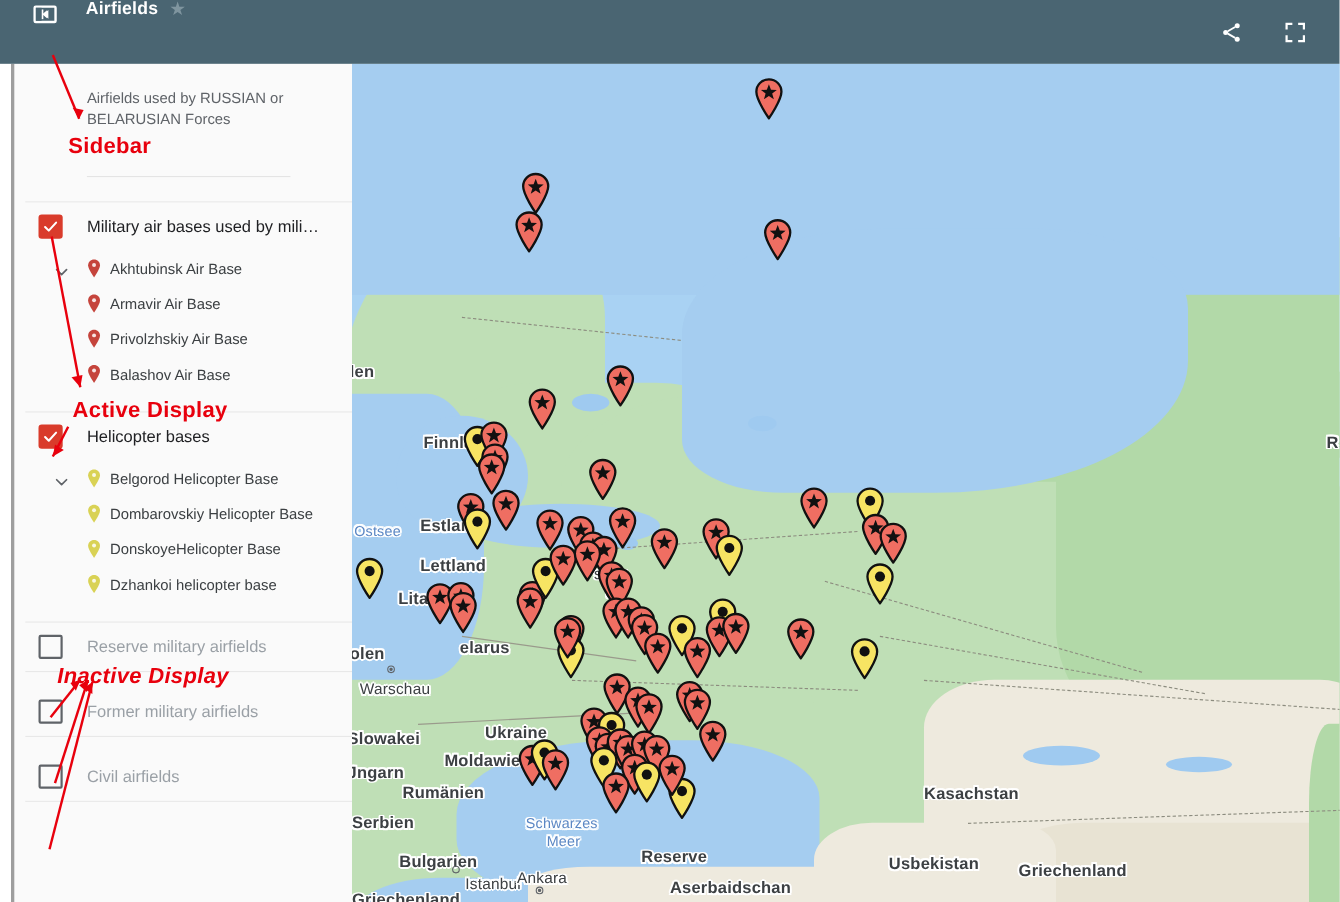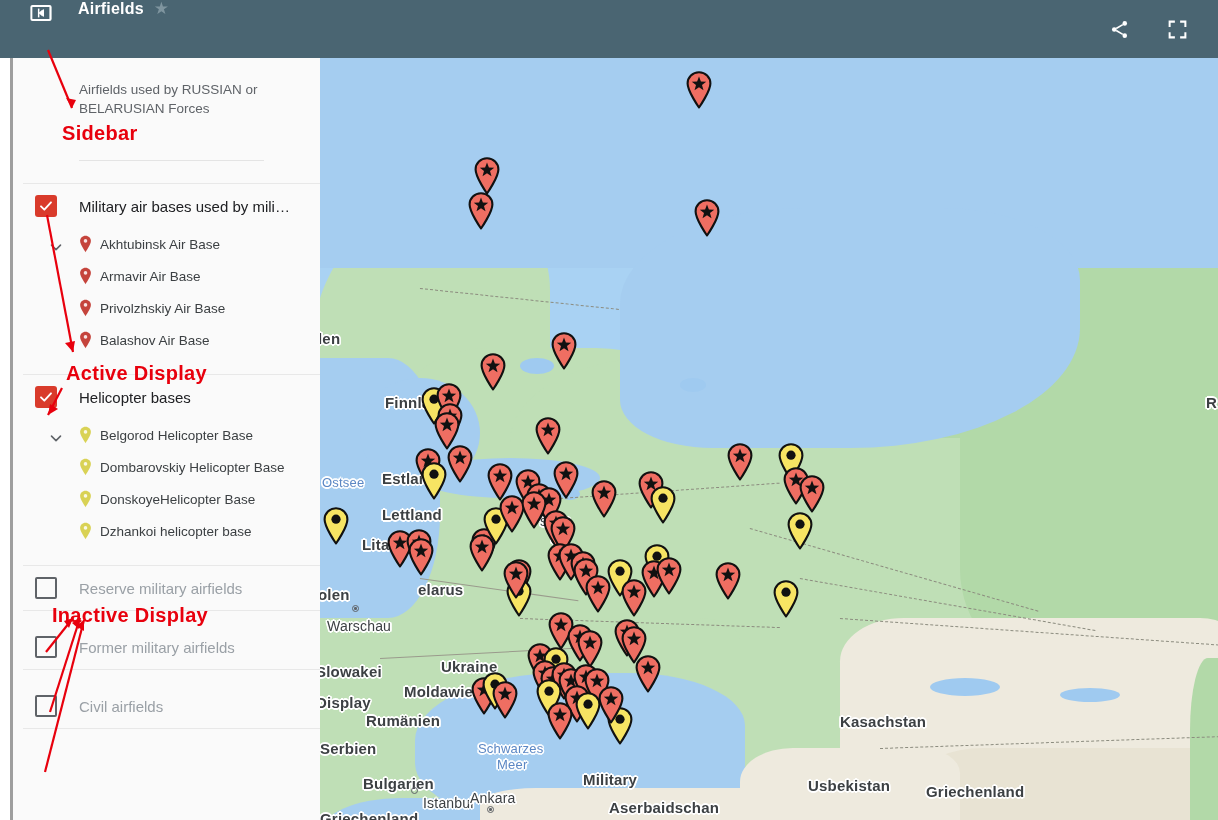--- a/index.html
+++ b/index.html
@@ -176,32 +176,32 @@
         <div class="maplabel sea-lbl" style="left: 2px; top: 417px; font-size: 13px;">Ostsee</div>
         <div class="maplabel" style="left: 62px; top: 412px; font-size: 15px;">Estland</div>
         <div class="maplabel" style="left: 62px; top: 448px; font-size: 15px;">Lettland</div>
         <div class="maplabel" style="left: 42px; top: 478px; font-size: 15px;">Litauen</div>
         <div class="maplabel" style="left: -2px; top: 528px; font-size: 15px;">olen</div>
         <div class="maplabel city-lbl" style="left: 7px; top: 560px; font-size: 14px;">Warschau</div>
         <div class="maplabel" style="left: 98px; top: 523px; font-size: 15px;">elarus</div>
         <div class="maplabel city-lbl" style="left: 220px; top: 455px; font-size: 14px;">skau</div>
         <div class="maplabel city-lbl" style="left: 231px; top: 472px; font-size: 14px;">a</div>
         <div class="maplabel" style="left: -4px; top: 605px; font-size: 15px;">Slowakei</div>
-        <div class="maplabel" style="left: -4px; top: 636px; font-size: 15px;">Display</div>
+        <div class="maplabel" style="left: -4px; top: 636px; font-size: 15px;">Jngarn</div>
         <div class="maplabel" style="left: 121px; top: 600px; font-size: 15px;">Ukraine</div>
         <div class="maplabel" style="left: 84px; top: 625px; font-size: 15px;">Moldawien</div>
         <div class="maplabel" style="left: 46px; top: 654px; font-size: 15px;">Rumänien</div>
         <div class="maplabel" style="left: 0px; top: 682px; font-size: 15px;">Serbien</div>
         <div class="maplabel sea-lbl" style="left: 158px; top: 683px; font-size: 13px;">Schwarzes</div>
         <div class="maplabel sea-lbl" style="left: 177px; top: 699px; font-size: 13px;">Meer</div>
         <div class="maplabel" style="left: 43px; top: 717px; font-size: 15px;">Bulgarien</div>
         <div class="maplabel" style="left: 0px; top: 752px; font-size: 15px;">Griechenland</div>
         <div class="maplabel city-lbl" style="left: 103px; top: 737px; font-size: 14px;">Istanbul</div>
         <div class="maplabel city-lbl" style="left: 150px; top: 732px; font-size: 14px;">Ankara</div>
-        <div class="maplabel" style="left: 263px; top: 713px; font-size: 15px;">Military</div>
+        <div class="maplabel" style="left: 263px; top: 713px; font-size: 15px;">Reserve</div>
         <div class="maplabel" style="left: 289px; top: 741px; font-size: 15px;">Aserbaidschan</div>
         <div class="maplabel" style="left: 520px; top: 615px; font-size: 15px; margin-top: 40px;">Kasachstan</div>
         <div class="maplabel" style="left: 488px; top: 719px; font-size: 15px;">Usbekistan</div>
         <div class="maplabel" style="left: 606px; top: 725px; font-size: 15px;">Griechenland</div>
         <div class="maplabel" style="left: 886px; top: 336px; font-size: 15px;">R</div>
       </div>
     <div id="map-citydots">
         <div class="citydot cap" style="left: 32px; top: 547px;"></div>
         <div class="citydot" style="left: 91px; top: 729px;"></div>
         <div class="citydot cap" style="left: 167px; top: 748px;"></div>
@@ -829,16 +829,16 @@
     <line x1="46" y1="652" x2="73" y2="618" stroke="#e8000d" stroke-width="2.2"></line>
     <polygon points="73,618 69,628 64,621" fill="#e8000d"></polygon>
     <line x1="50" y1="712" x2="80" y2="618" stroke="#e8000d" stroke-width="2.2"></line>
     <polygon points="80,618 79,629 72,623" fill="#e8000d"></polygon>
     <line x1="45" y1="772" x2="84" y2="620" stroke="#e8000d" stroke-width="2.2"></line>
     <polygon points="84,620 84,631 76,626" fill="#e8000d"></polygon>
   </svg>
   <div id="anno-layer">
       <div class="anno" style="left: 62px; top: 122px; color: rgb(232, 0, 13);">Sidebar</div>
       <div class="anno" style="left: 66px; top: 362px; color: rgb(232, 0, 13);">Active Display</div>
-      <div class="anno" style="left: 52px; top: 604px; color: rgb(232, 0, 13);">Inactive Display</div>
+      <div class="anno" style="left: 52px; top: 604px; color: rgb(232, 0, 13); font-style: italic;">Inactive Display</div>
     </div>
 
 </div>
 
 </body></html>

